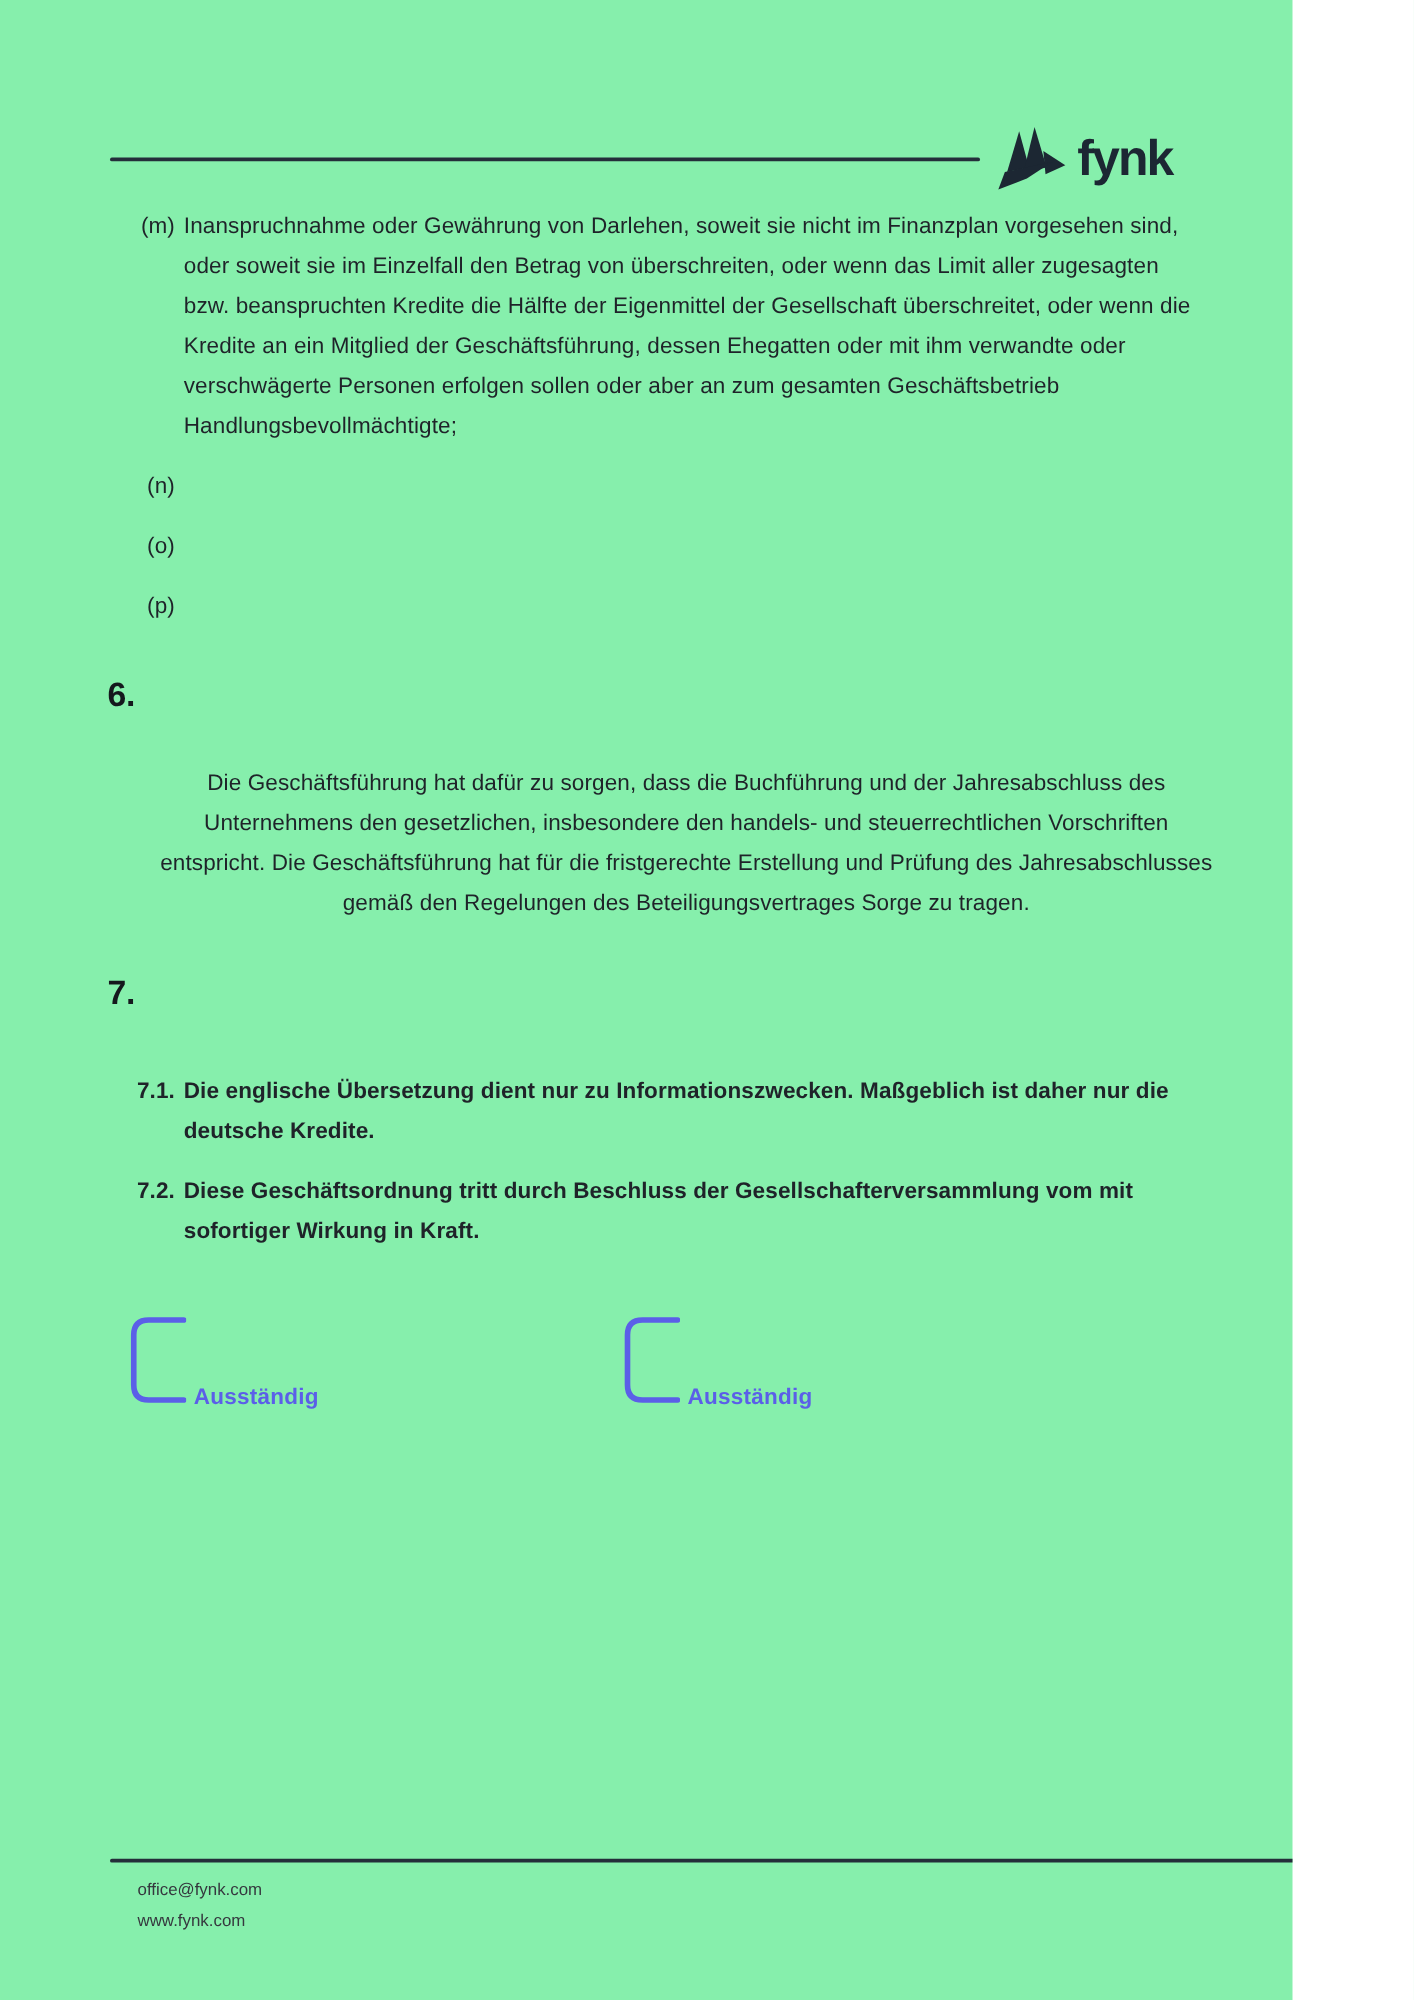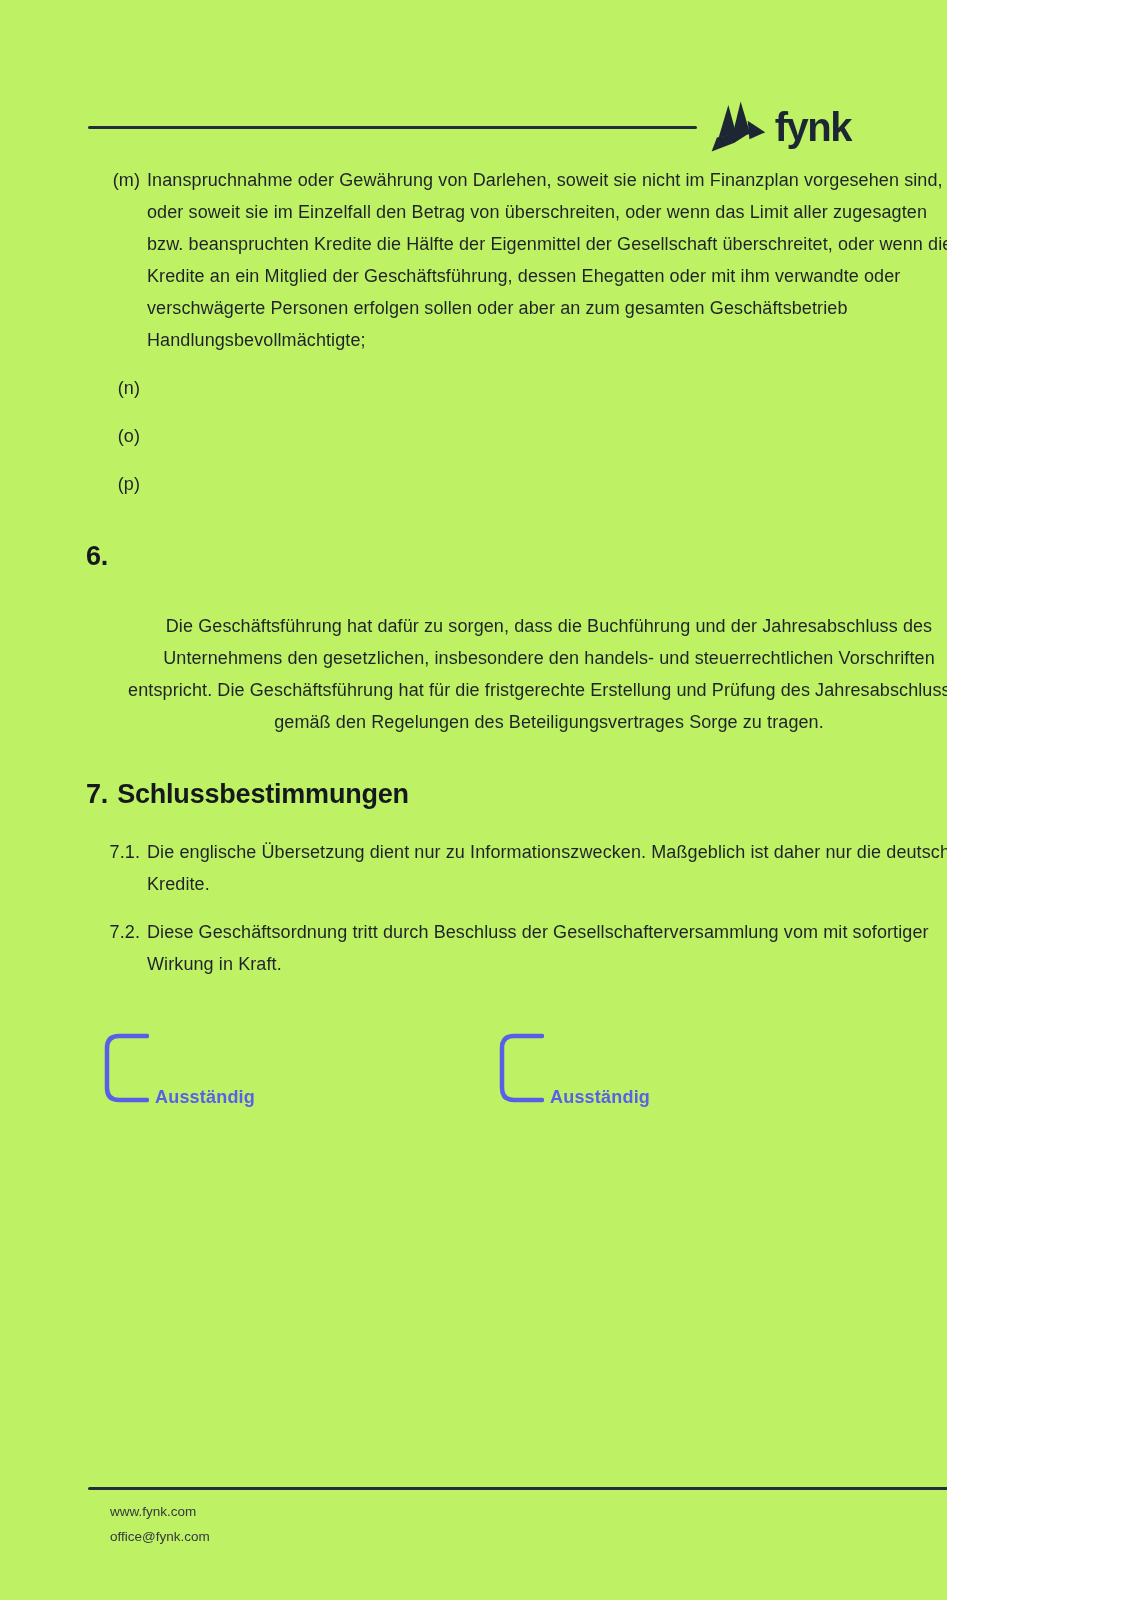--- a/index.html
+++ b/index.html
@@ -7,22 +7,22 @@
     --ink:#1f2329;
     --heading:#15181d;
     --brand:#1c2733;
     --rule:#242e3a;
     --footer_text:#35383e;
   }
   *{box-sizing:border-box;}
   html,body{margin:0;padding:0;background:#ffffff;}
   .page{
     position:relative;
-    width:947px;height:1600px;
-    background:#bef264;
+    width:1034px;height:1600px;
+    background:#86efac;
     font-family:"Liberation Sans","DejaVu Sans",sans-serif;
     color:var(--ink);
     overflow:hidden;
   }
   
   .doc-header{
     display:flex;align-items:center;
     padding:100px 96px 0 88px;
     height:154px;
   }
@@ -48,21 +48,21 @@
   .section-heading{
     display:flex;gap:9px;
     margin:38px 0 0 -2px;
     font-size:27px;line-height:36px;font-weight:700;
     color:var(--heading);letter-spacing:-0.2px;
   }
   .section-body{
     margin:36px 0 0 31px;width:860px;
     font-size:18px;line-height:32px;letter-spacing:0.1px;text-align:center;
   }
-  .sub-list{margin-top:24px;}
+  .sub-list{margin-top:44px;font-weight:bold;}
   
   .signatures{display:flex;margin-top:53px;}
   .sig-block{display:flex;align-items:flex-end;}
   .sig-block.first{margin-left:15px;}
   .sig-block.second{margin-left:243px;}
   .sig-bracket{display:block;}
   .sig-label{
     margin-left:6px;transform:translateY(5px);
     font-size:18px;font-weight:600;color:var(--accent);
     letter-spacing:0.2px;white-space:nowrap;
@@ -117,21 +117,20 @@
     </div>
 
     <h2 class="section-heading">
       <span class="section-num">6.</span>
     </h2>
 
     <p class="section-body">Die Geschäftsführung hat dafür zu sorgen, dass die Buchführung und der Jahresabschluss des Unternehmens den gesetzlichen, insbesondere den handels- und steuerrechtlichen Vorschriften entspricht. Die Geschäftsführung hat für die fristgerechte Erstellung und Prüfung des Jahresabschlusses gemäß den Regelungen des Beteiligungsvertrages Sorge zu tragen.</p>
 
     <h2 class="section-heading">
       <span class="section-num">7.</span>
-      <span class="section-title">Schlussbestimmungen</span>
     </h2>
 
     <div class="sub-list">
       <div class="item">
         <div class="item-label">7.1.</div>
         <div class="item-text">Die englische Übersetzung dient nur zu Informationszwecken. Maßgeblich ist daher nur die deutsche Kredite.</div>
       </div>
       <div class="item">
         <div class="item-label">7.2.</div>
         <div class="item-text">Diese Geschäftsordnung tritt durch Beschluss der Gesellschafterversammlung vom mit sofortiger Wirkung in Kraft.</div>
@@ -155,18 +154,18 @@
         </span>
         <span class="sig-label">Ausständig</span>
       </div>
     </div>
 
   </div>
 
   <div class="doc-footer">
     <div class="footer-rule"></div>
     <div class="footer-lines">
+      <span class="footer-link">office@fynk.com</span>
       <span class="footer-link">www.fynk.com</span>
-      <span class="footer-link">office@fynk.com</span>
     </div>
   </div>
 
 </div>
 
 </body></html>

